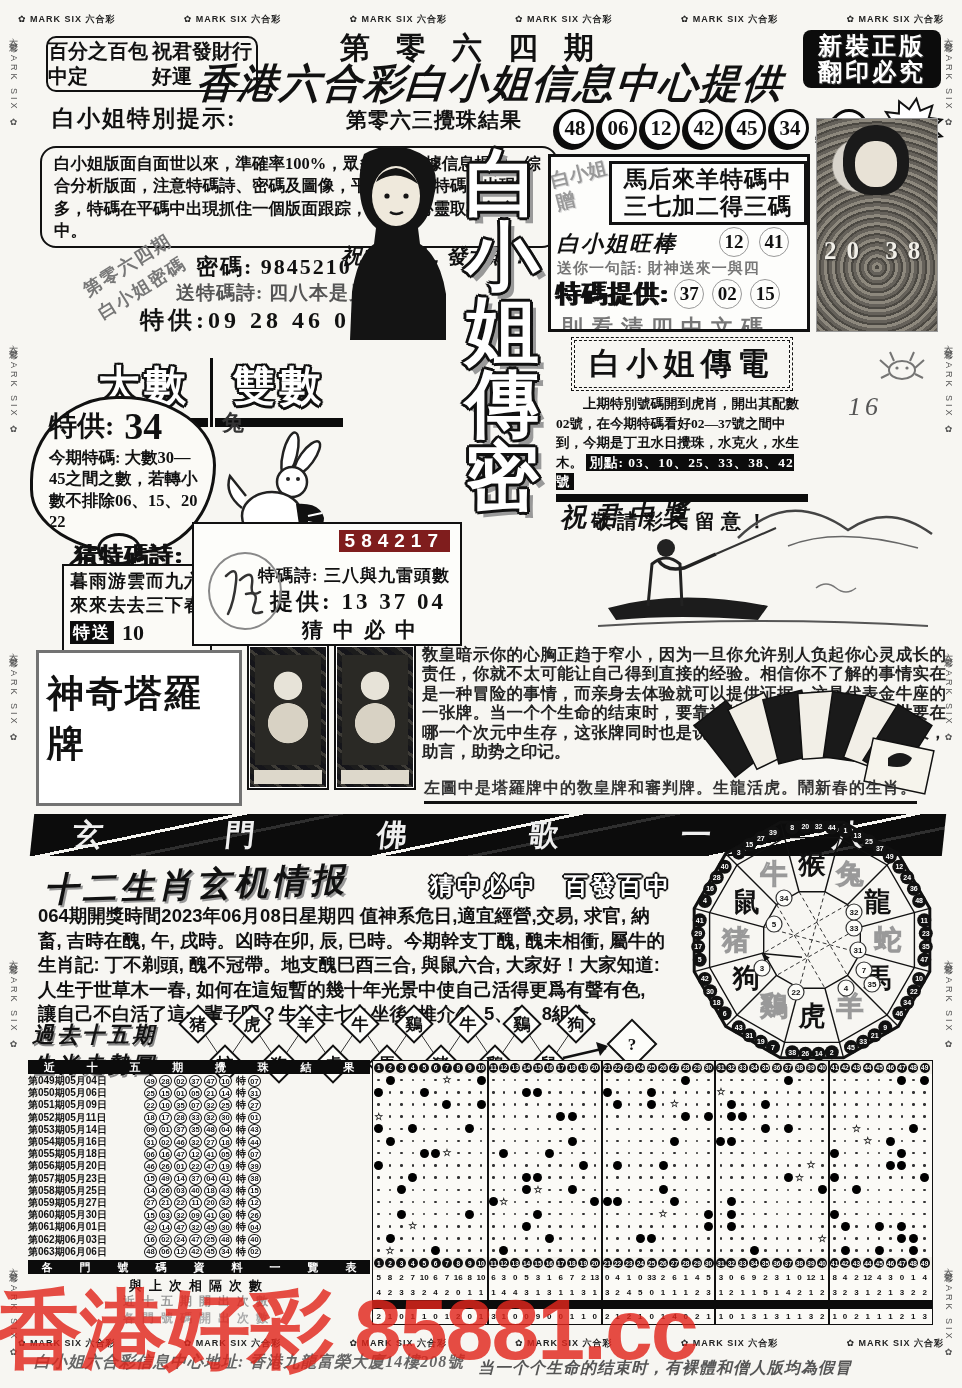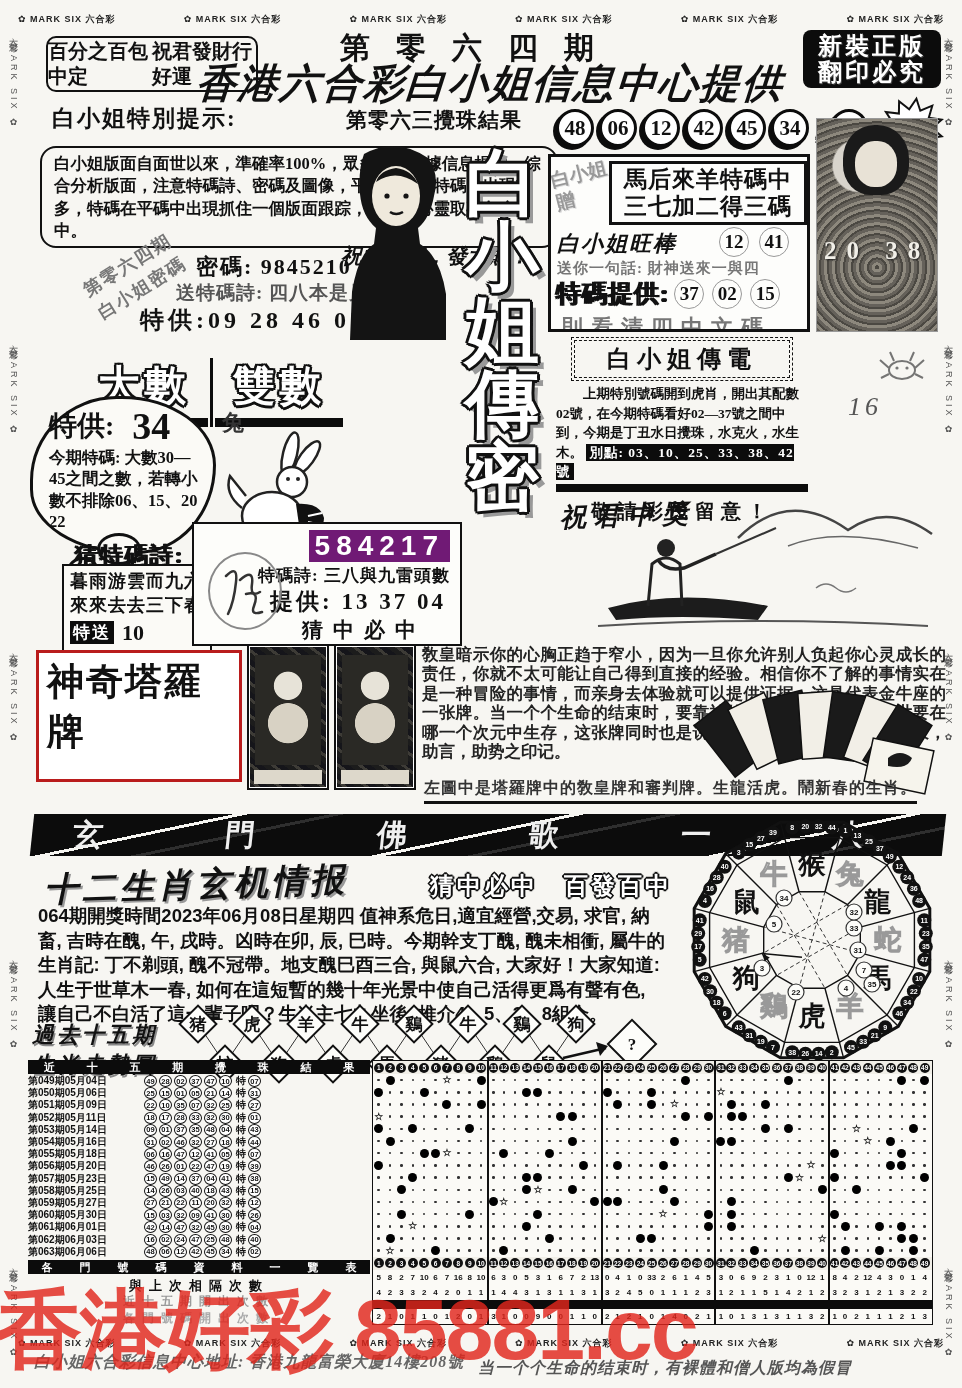--- a/index.html
+++ b/index.html
@@ -62,58 +62,58 @@
     radial-gradient(circle at 60% 60%,#6a675f 0 4%,transparent 5%),
     repeating-radial-gradient(circle at 50% 70%,#4b4842 0 2px,#8d887d 2px 5px,#65615a 5px 8px);
     border:1px solid #999}
   .photo-head{position:absolute;left:26px;top:6px;width:66px;height:70px;background:#1a1a1a;border-radius:48% 48% 42% 42%}
   .photo-face{position:absolute;left:38px;top:22px;width:42px;height:46px;background:#e8e2d6;border-radius:46%}
   .photo-nums{position:absolute;left:0;top:118px;width:100%;text-align:center;font-size:25px;font-weight:bold;color:#f1efe8;
     letter-spacing:10px;text-shadow:1px 1px 2px #222}
   
   .cd{left:556px;top:340px;width:252px}
   .cd-title{width:216px;margin:0 auto;border:1px dashed #111;outline:1px dashed #111;outline-offset:2px;padding:2px 0;
-    text-align:center;font-size:24px;font-weight:bold;letter-spacing:6px}
+    text-align:center;font-size:31px;font-weight:bold;letter-spacing:6px}
   .cd-body{margin-top:6px;font-size:13.5px;font-weight:bold;line-height:1.45;text-indent:2em}
   .cd-hi{background:#0c0c0c;color:#fff;font-size:13.5px;font-weight:bold;padding:1px 3px;letter-spacing:1px}
   .cd-bar{height:8px;background:#0c0c0c;margin-top:2px}
   .cd-notice{margin-top:6px;font-size:20px;font-weight:bold;letter-spacing:6px;text-align:center}
   .cd-wish{position:absolute;left:560px;top:498px;font-size:26px;font-weight:bold;font-style:italic;letter-spacing:8px;transform:rotate(-2deg)}
   .side16{left:848px;top:392px;font-size:26px;color:#555;font-style:italic;letter-spacing:4px}
   .crab{left:876px;top:348px;width:52px;height:40px;opacity:.8}
   
   .dh-wrap{left:80px;top:358px;display:flex}
   .dh{font-size:42px;font-weight:bold;letter-spacing:4px;padding:0 18px 4px 18px;border-bottom:9px solid #0c0c0c}
   .dh span{color:#fff;text-shadow:-2.5px 0 #111,2.5px 0 #111,0 -2.5px #111,0 2.5px #111,-2px -2px #111,2px 2px #111,-2px 2px #111,2px -2px #111}
   .dh-div{width:3px;background:#0c0c0c;margin:0 2px}
   .cloud{left:30px;top:396px;width:186px;height:158px;border:3px solid #111;background:#fbfaf6;
     border-radius:48% 52% 44% 56%/55% 45% 58% 42%;padding:8px 10px 0 16px}
   .cloud:after{content:"";position:absolute;left:34px;bottom:-34px;width:26px;height:22px;border:3px solid #111;border-radius:50%;background:#fbfaf6}
   .cloud:before{content:"";position:absolute;left:64px;bottom:-14px;width:38px;height:26px;border:3px solid #111;border-radius:50%;background:#fbfaf6}
-  .tg-row{display:flex;align-items:flex-start;gap:18px}
+  .tg-row{display:flex;align-items:flex-start;gap:10px}
   .tg-label{font-size:28px;font-weight:bold}
   .tg-num{font-size:38px;font-weight:bold;line-height:1}
   .cloud-text{margin-top:2px;font-size:16.5px;font-weight:bold;line-height:1.3}
   .poem-title{left:74px;top:540px;font-size:23px;font-weight:bold;letter-spacing:2px;text-shadow:1.5px 0 #111}
   .poem-box{left:62px;top:564px;width:150px;height:88px;border:2px solid #111;padding:3px 6px;background:#fbfaf6}
   .poem-box .l{font-size:18px;font-weight:bold;letter-spacing:1px;line-height:1.35}
   .tesong{display:flex;align-items:center;gap:8px;margin-top:2px}
   .tesong .lbl{background:#0c0c0c;color:#fff;font-size:17px;font-weight:bold;padding:0 3px;letter-spacing:2px}
   .tesong .n{font-size:22px;font-weight:bold}
   .zchar{left:222px;top:408px;font-size:22px;font-weight:bold;color:#333}
   
   .code-box{left:192px;top:522px;width:270px;height:124px;border:2px solid #111;background:#fdfdfa;padding:4px 8px}
-  .code-num{position:absolute;right:10px;top:6px;background:#701a75;color:#fff;font-size:28px;font-weight:bold;
+  .code-num{position:absolute;right:10px;top:6px;background:#7f1d1d;color:#fff;font-size:19px;font-weight:bold;
     letter-spacing:6px;padding:0 6px;font-family:"Liberation Sans",sans-serif}
   .code-poem{position:absolute;right:10px;top:40px;font-size:17px;font-weight:bold;letter-spacing:1px}
   .code-offer{position:absolute;right:14px;top:62px;font-size:23px;font-weight:bold;letter-spacing:3px}
   .code-slogan{position:absolute;right:34px;top:92px;font-size:21px;font-weight:bold;letter-spacing:10px}
   .sig-circle{position:absolute;left:14px;top:28px;width:74px;height:78px;border:2px solid #888;border-radius:50%}
   
-  .tarot-box{left:36px;top:650px;width:206px;height:132px;border:3px solid #b91c1c;background:#fff;padding:4px 8px}
+  .tarot-box{left:36px;top:650px;width:206px;height:156px;border:3px solid #737373;background:#fff;padding:16px 8px}
   .tarot-title{font-size:37px;font-weight:bold;letter-spacing:2px;font-family:"Liberation Sans","DejaVu Sans",sans-serif}
   .card{top:644px;width:82px;height:146px;border:2px solid #111;background:
     repeating-linear-gradient(37deg,#1c1c1c 0 5px,#3d3b36 5px 8px,#15151a 8px 13px);box-shadow:0 0 0 1px #fff inset}
   .card .face{position:absolute;left:8%;top:6%;width:84%;height:78%;background:
     radial-gradient(circle at 50% 28%,#e7e3d8 0 16%,transparent 17%),
     radial-gradient(circle at 50% 62%,#d8d2c4 0 26%,transparent 27%),#2a2925}
   .card .strip{position:absolute;left:6%;bottom:3%;width:88%;height:10%;background:#ddd8cb}
   .tarot-text{left:422px;top:645px;width:524px;font-size:16.5px;line-height:1.18;font-weight:bold;color:#222;text-align:justify}
   .tarot-caption{left:424px;top:778px;font-size:16px;font-weight:bold;color:#333;letter-spacing:1px;border-bottom:3px solid #111;padding-bottom:2px}
   .fan{left:692px;top:688px;width:250px;height:118px}

